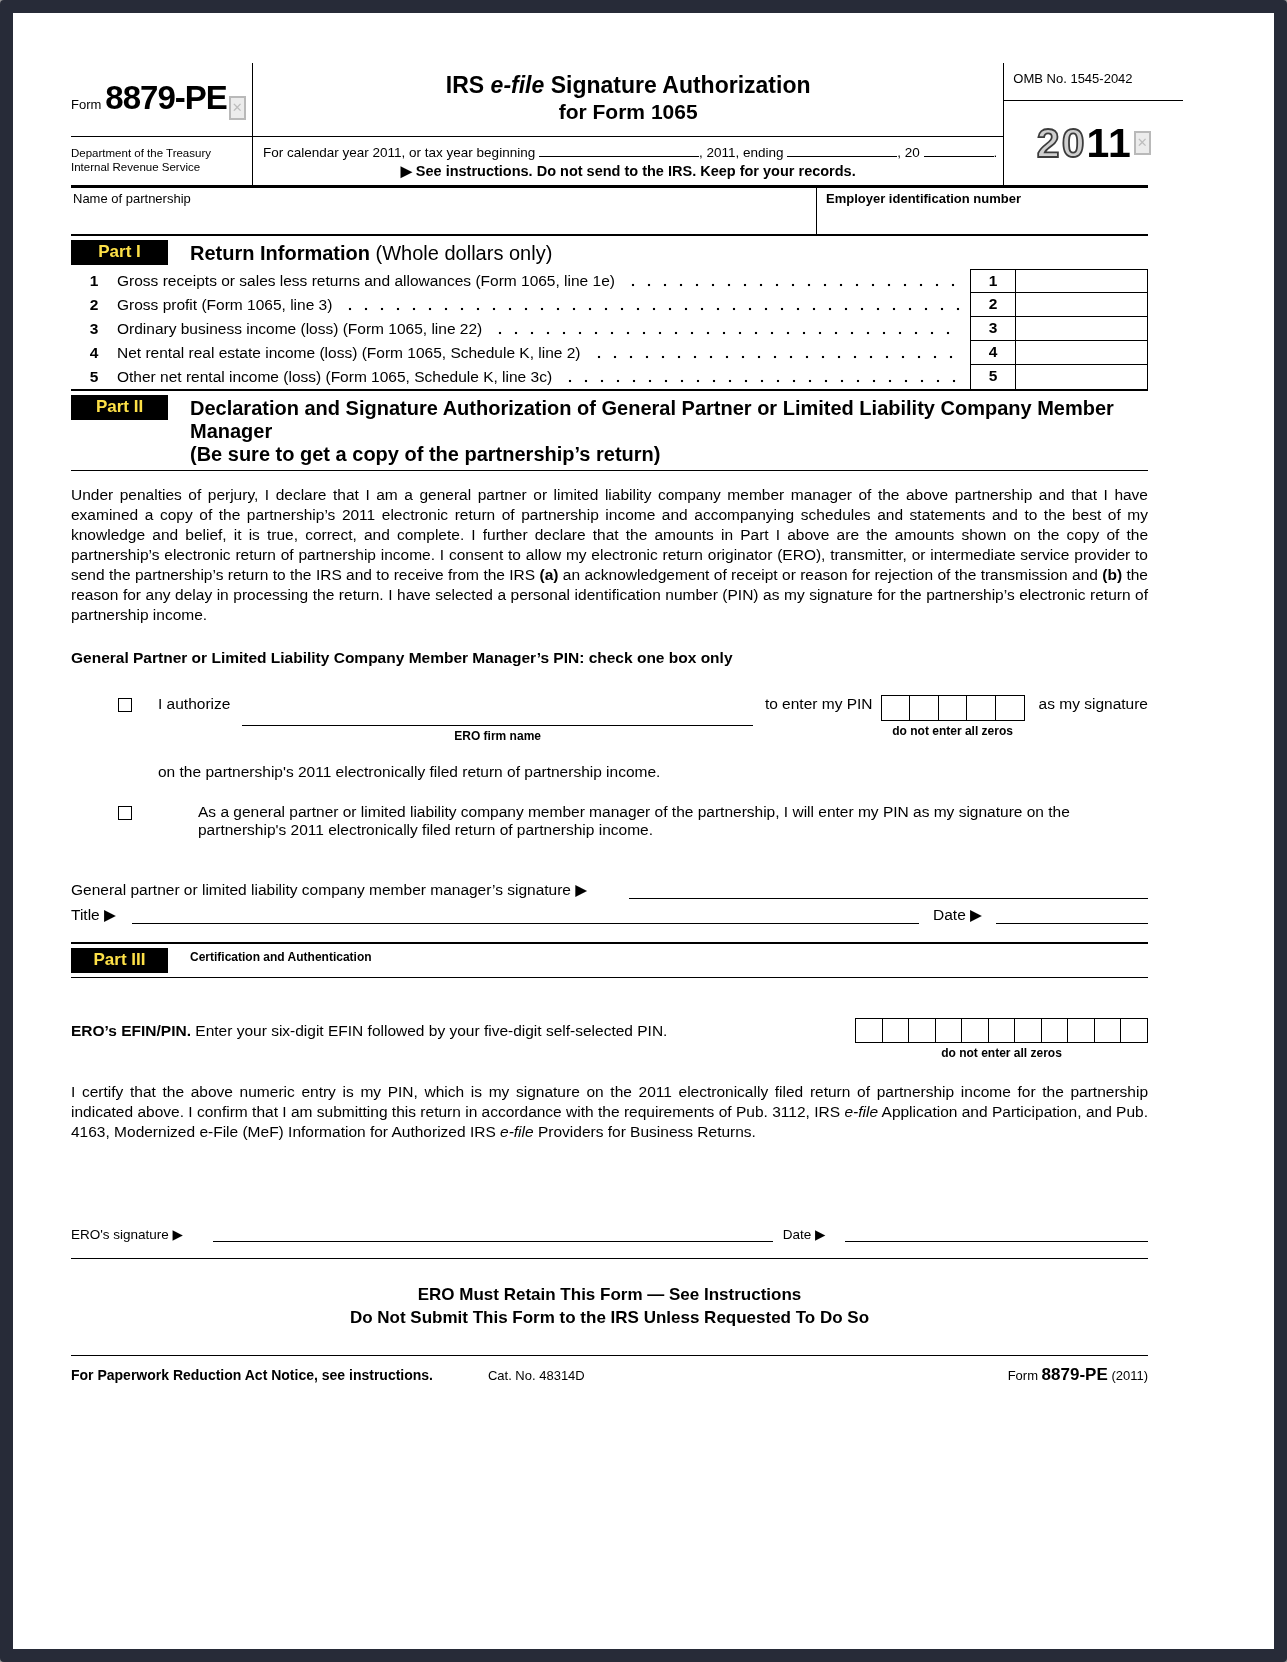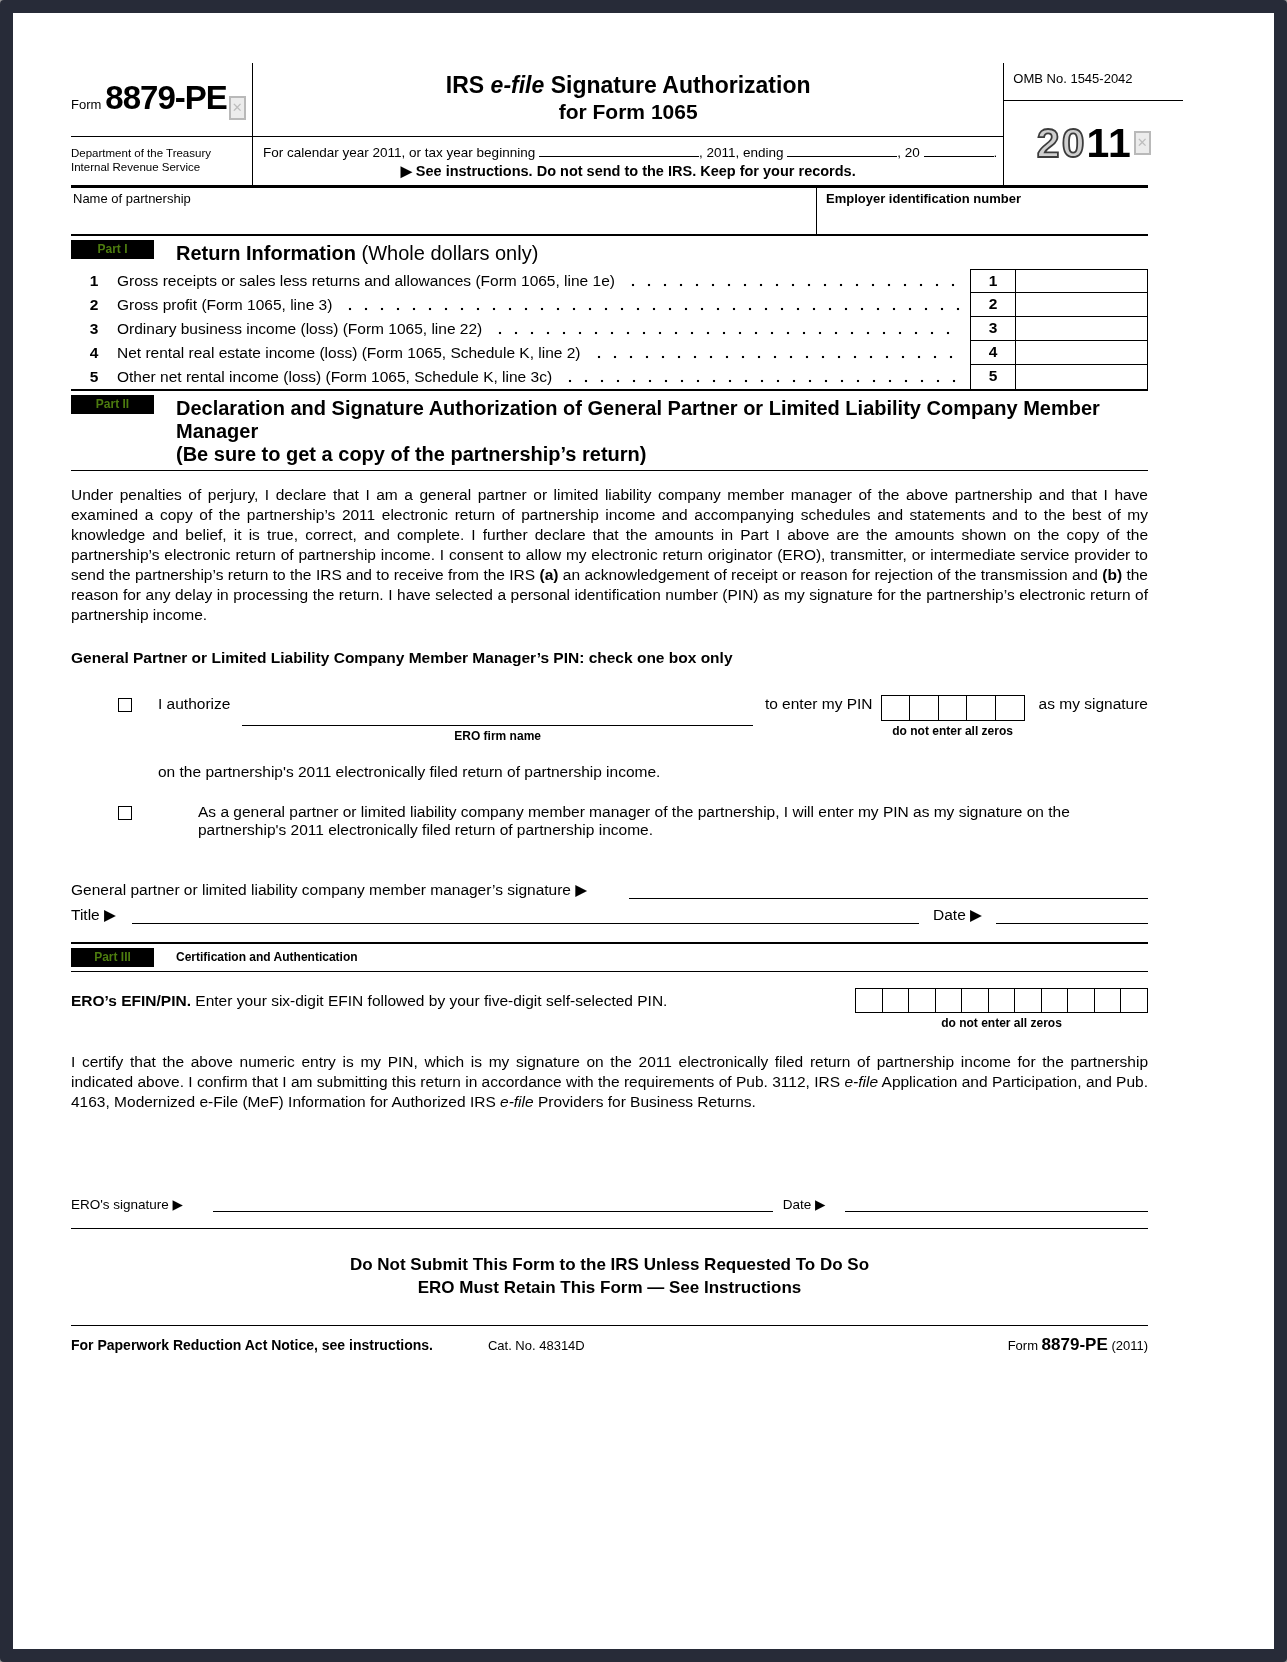--- a/index.html
+++ b/index.html
@@ -31,21 +31,21 @@
   .year-outline { font-size:41px; font-weight:bold; color:#cfcfcf; -webkit-text-stroke:1.8px #3c3c3c; letter-spacing:2px;text-align:center; }
   .year-bold { font-size:41px; font-weight:700; letter-spacing:1px; }
 
   
   .name-row { display:grid; grid-template-columns:1fr 332px; border-bottom:2.5px solid #000; min-height:48px; }
   .name-cell { font-size:13px; padding:3px 0 24px 2px; }
   .ein-cell { border-left:1.5px solid #000; font-weight:bold; font-size:13px; padding:3px 0 0 9px; }
 
   
   .part-bar { display:flex; align-items:flex-start; padding:4px 0; }
-  .part-chip { background:#000; color:#4d7c0f; font-weight:bold; font-size:12px; padding:2px 0 3px; width:83px; text-align:center; flex:none; }
+  .part-chip { background:#000; color:#fde047; font-weight:bold; font-size:17px; padding:2px 0 3px; width:97px; text-align:center; flex:none; }
   .part-head { padding:2px 0 0 22px; font-size:20px; }
   .bold { font-weight:bold; }
   .p2-bar { border-top:2.5px solid #000; border-bottom:1.5px solid #000; }
   .p3-bar { border-top:2px solid #000; border-bottom:1.5px solid #000; margin-top:18px; }
 
   
   .p1-row { display:flex; align-items:stretch; height:24px; font-size:15.5px; }
   .p1-num { width:46px; font-weight:bold; text-align:center; flex:none; line-height:23px; }
   .p1-desc { flex:none; white-space:nowrap; line-height:23px; }
   .p1-dots { flex:1; margin:0 8px 0 10px;
@@ -81,21 +81,21 @@
   
   .sig-row { display:flex; align-items:flex-end; margin-top:42px; font-size:15.5px; }
   .sig-label { white-space:nowrap; }
   .sline { border-bottom:1.5px solid #000; height:18px; }
   .title-row { display:flex; align-items:flex-end; margin-top:7px; font-size:15.5px; }
   .title-row .mid-line { flex:1; margin:0 14px 0 16px; }
   .title-row .date-line { width:152px; margin-left:14px; }
   .sig-row .sig-line { flex:1; margin-left:42px; }
 
   
-  .efin-row { display:flex; align-items:flex-start; margin-top:16px;gap:32px; }
+  .efin-row { display:flex; align-items:flex-start; margin-top:40px;gap:32px; }
   .efin-text { font-size:15.5px; flex:1; padding-top:4px; }
   .efin-wrap { display:flex; flex-direction:column; flex:none; }
   .efin-box { width:28px; height:25px; }
   .cert { margin-top:22px; }
   .cert .ef { font-style:italic; }
   .ero-row { display:flex; align-items:flex-end; margin-top:82px; font-size:13.5px; }
   .ero-row .l1 { flex:1.85; margin:0 10px 0 30px; }
   .ero-row .l2 { flex:1; margin-left:20px; }
   .ero-row .date-lab { white-space:nowrap; }
 
@@ -286,22 +286,22 @@
     <div class="ero-row">
       <span class="sig-label">ERO's signature ▶</span>
       <span class="sline l1"></span>
       <span class="sig-label date-lab">Date ▶</span>
       <span class="sline l2"></span>
     </div>
 
     <div class="rule rule-a"></div>
 
     <div class="retain">
+      <div>ERO Must Retain This Form — See Instructions</div>
       <div>Do Not Submit This Form to the IRS Unless Requested To Do So</div>
-      <div>ERO Must Retain This Form — See Instructions</div>
     </div>
 
     <div class="rule rule-b"></div>
 
     <div class="footer">
       <span class="foot-left">For Paperwork Reduction Act Notice, see instructions.</span>
       <span class="foot-center">Cat. No. 48314D</span>
       <span class="foot-right"><span>Form </span><span class="foot-num">8879-PE</span><span> (2011)</span></span>
     </div>
 

